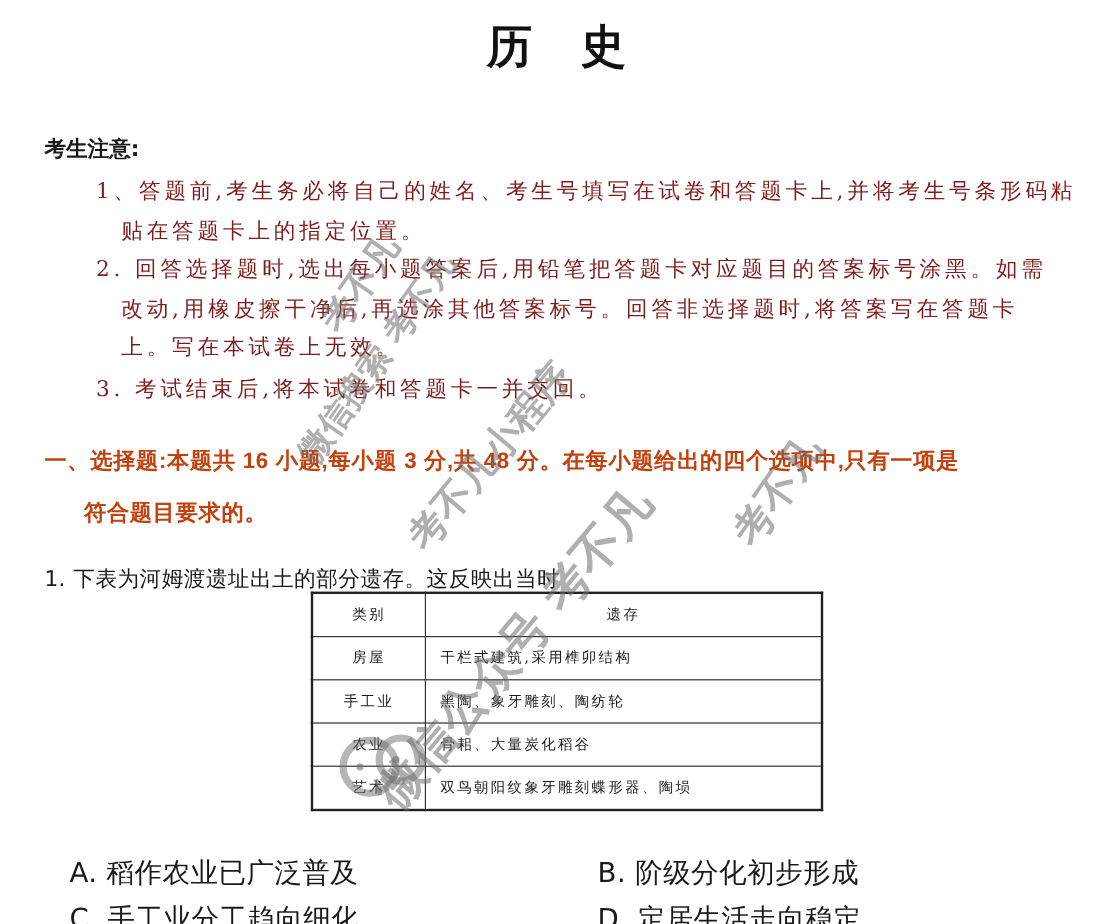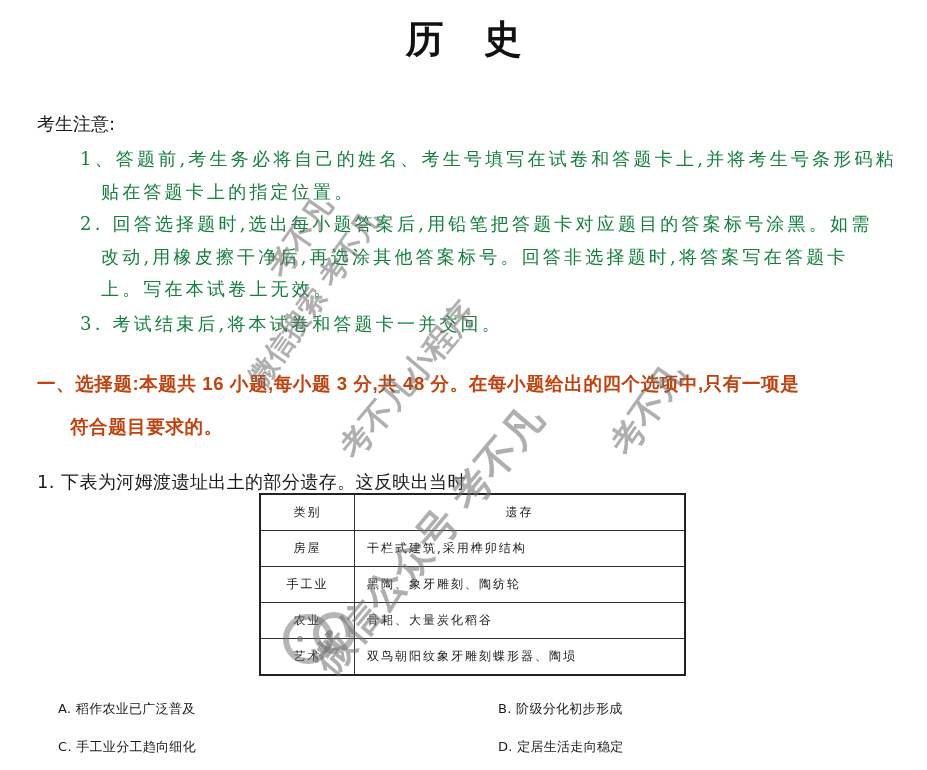--- a/index.html
+++ b/index.html
@@ -22,27 +22,27 @@
       font-family: "DejaVu Sans", "Liberation Sans", sans-serif;
       font-size: 38px;
       font-weight: bold;
       letter-spacing: 40px;
       text-indent: 40px;
       color: #111;
     }
     .notice-heading {
       left: 37px; top: 112px;
       font-family: "DejaVu Sans", "Liberation Sans", sans-serif;
-      font-weight: normal;
+      font-weight: bold;
       font-size: 18px;
     }
     .line {
       font-size: 18px;
       letter-spacing: 3.2px;
-      color: #15803d;
+      color: #7f1d1d;
     }
     .section-line {
       font-family: Liberation Sans, sans-serif;
       font-weight: bold;
       font-size: 18.5px;
       letter-spacing: 0.6px;
       color: #c2410c;
     }
     .q-line {
       font-family: "DejaVu Sans", "Liberation Sans", sans-serif;
@@ -62,23 +62,24 @@
       border: 1.5px solid #333;
       height: 35px;
       padding: 0;
       font-weight: normal;
     }
     table.relics .cat { width: 93px; text-align: center; }
     table.relics .val { text-align: left; padding-left: 12px; }
     table.relics th.val { text-align: center; padding-left: 0; }
     .option {
       font-family: "DejaVu Sans", "Liberation Sans", sans-serif;
-      font-size: 13px;
+      font-size: 23px;
       letter-spacing: 0.3px;
       color: #1a1a1a;
+      margin-top: 12px;
     }
     .watermark {
       position: absolute;
       font-family: "DejaVu Sans", "Liberation Sans", sans-serif;
       font-weight: bold;
       color: rgba(110, 110, 110, 0.55);
       transform-origin: left top;
       white-space: nowrap;
       pointer-events: none;
     }

